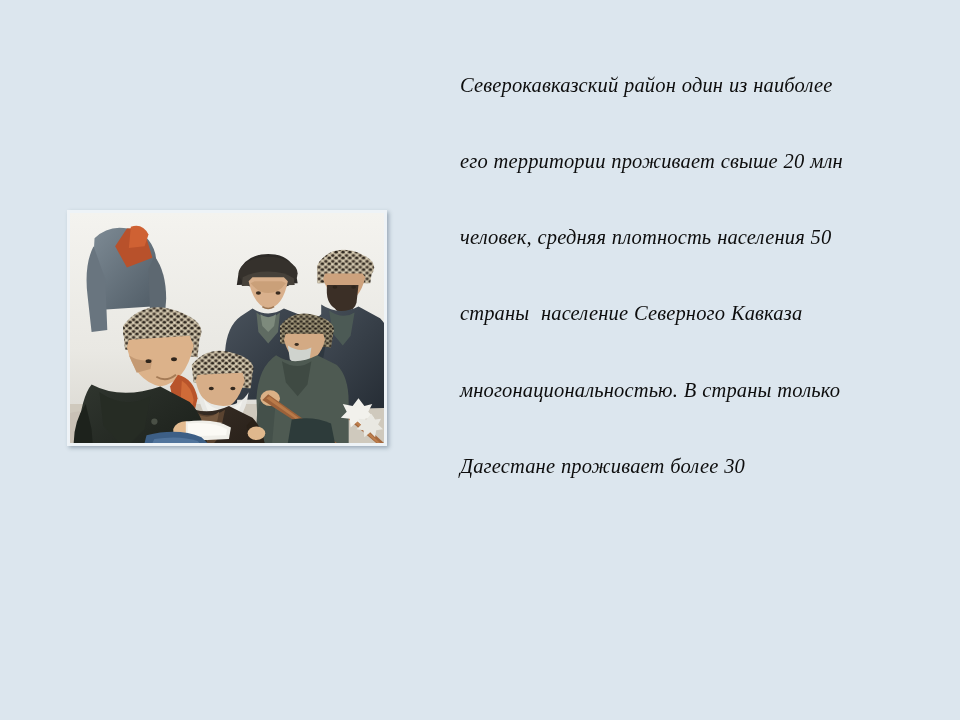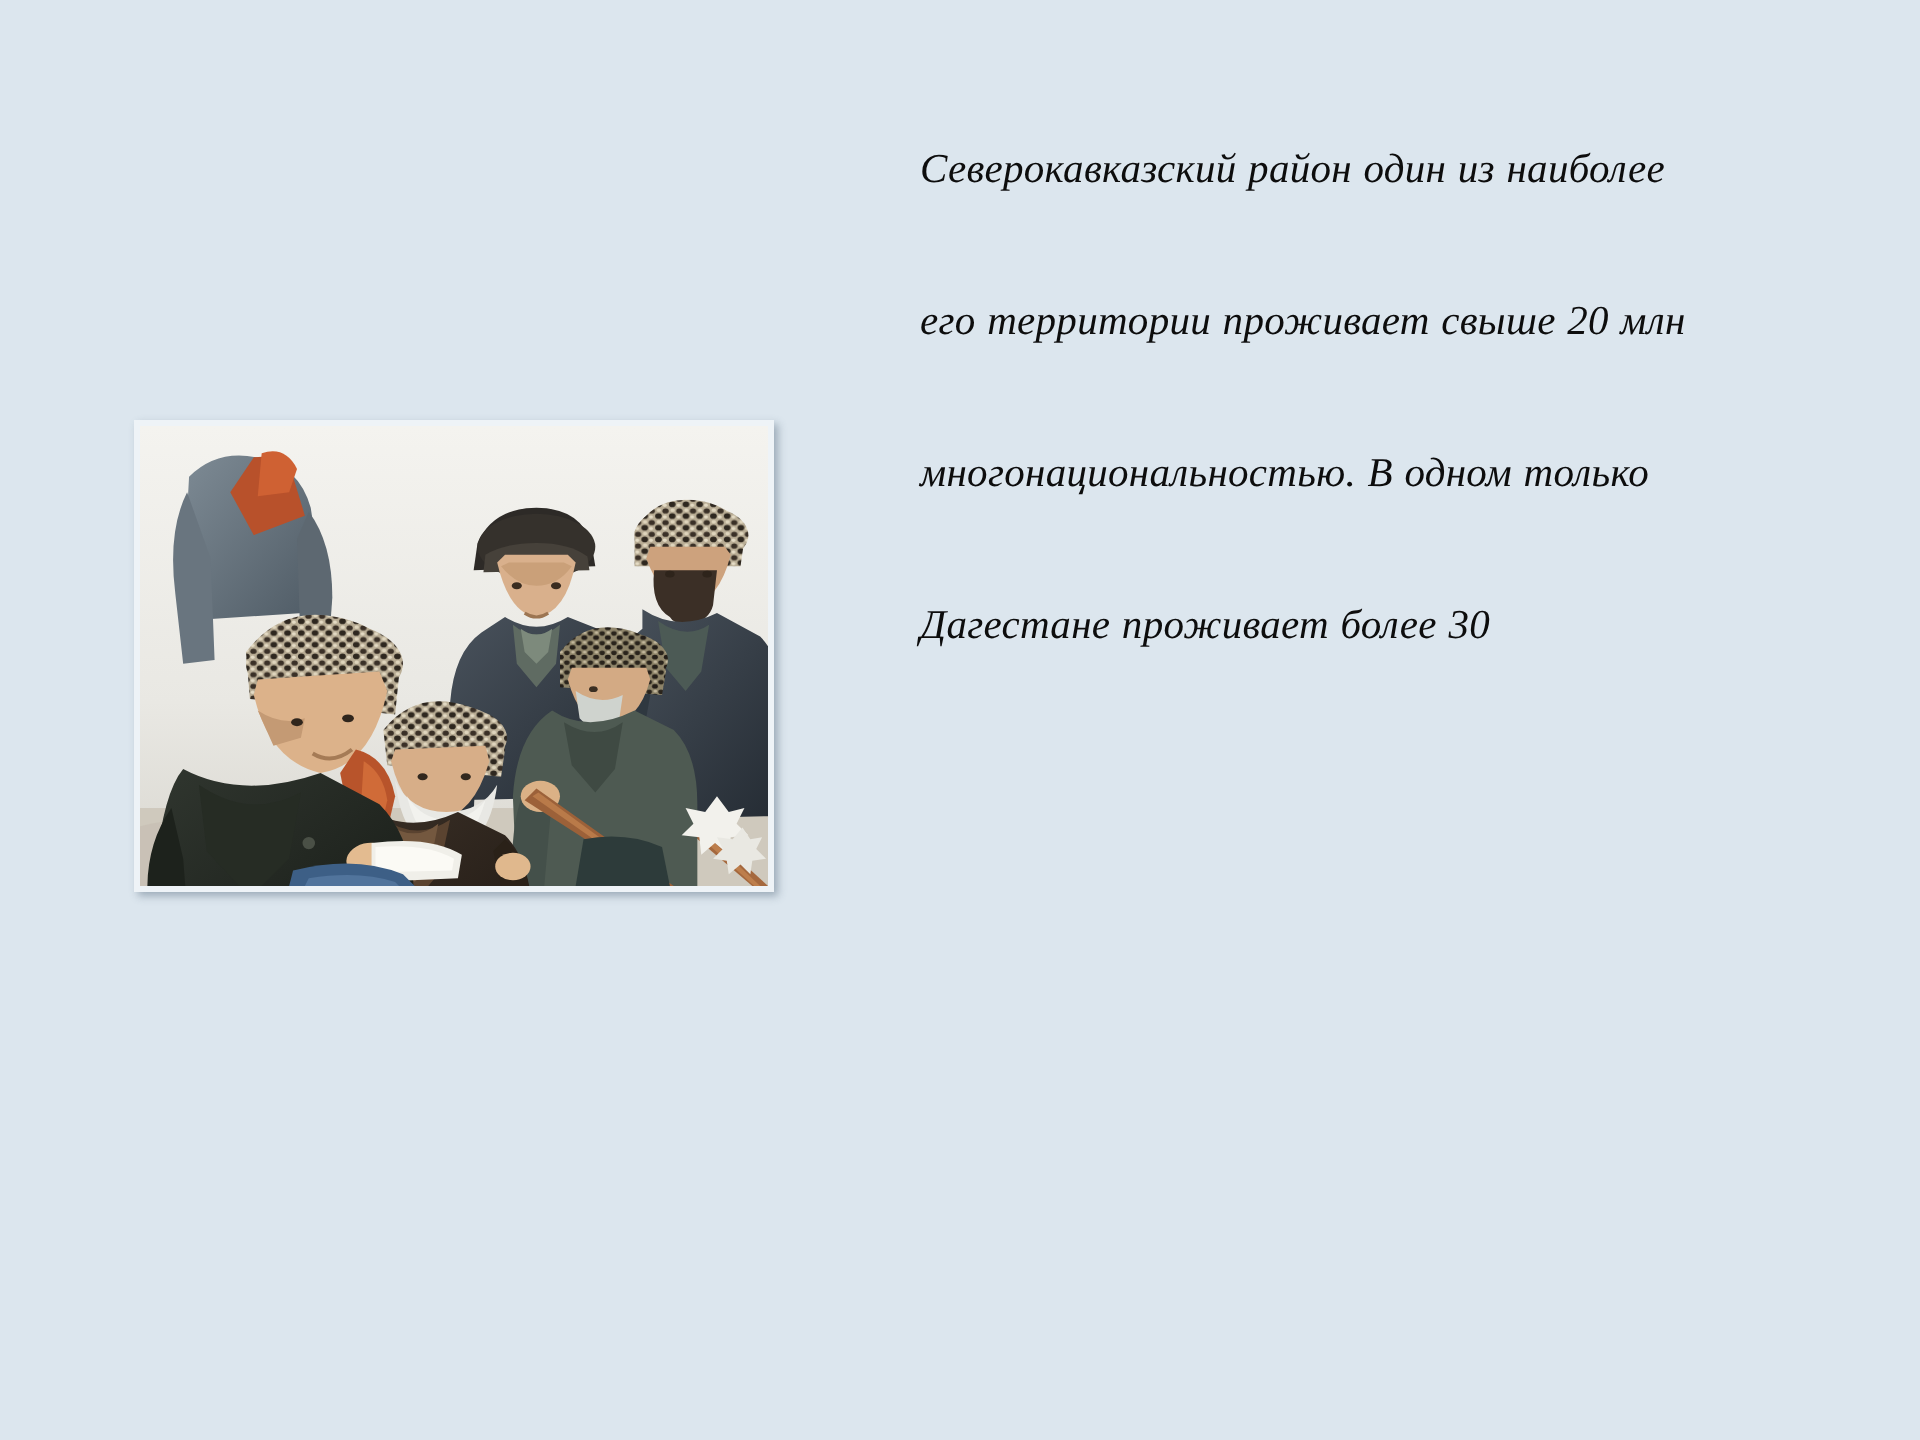--- a/index.html
+++ b/index.html
@@ -201,21 +201,23 @@
       <path d="M86 232 q26 -4 44 2 l2 2 -48 0 z" fill="#51749c"></path>
 
       <path d="M288 198 l6 -8 6 8 8 -2 -4 8 6 6 -9 1 -1 9 -7 -6 -7 6 -1 -9 -9 -1 6 -6 -4 -8 z" fill="#f2f1ec"></path>
       <path d="M302 212 l5 -6 4 6 6 -1 -3 6 5 5 -7 1 -1 7 -5 -5 -6 5 -1 -7 -7 -1 5 -5 -3 -6 z" fill="#e9e8e2"></path>
     </svg>
   </div>
 
   <div id="body-text" style="color: rgb(13, 13, 13);">
     <span class="text-line">Северокавказский район один из наиболее</span>
     <span class="text-line">его территории проживает свыше 20 млн</span>
-    <span class="text-line">многонациональностью. В одном только</span>
+    <span class="text-line">человек, средняя плотность населения 50</span>
+    <span class="text-line">страны  население Северного Кавказа</span>
+    <span class="text-line">многонациональностью. В страны только</span>
     <span class="text-line">Дагестане проживает более 30</span>
     
     
     
     
     
     
     
     
     

